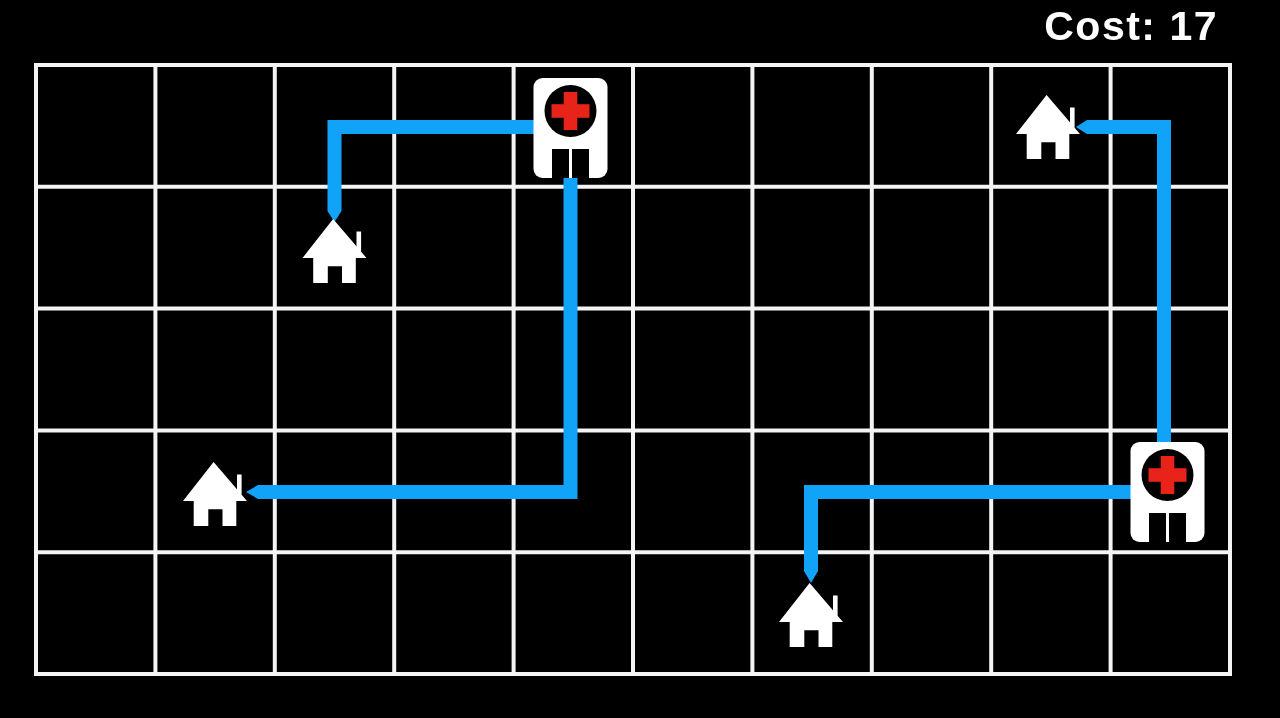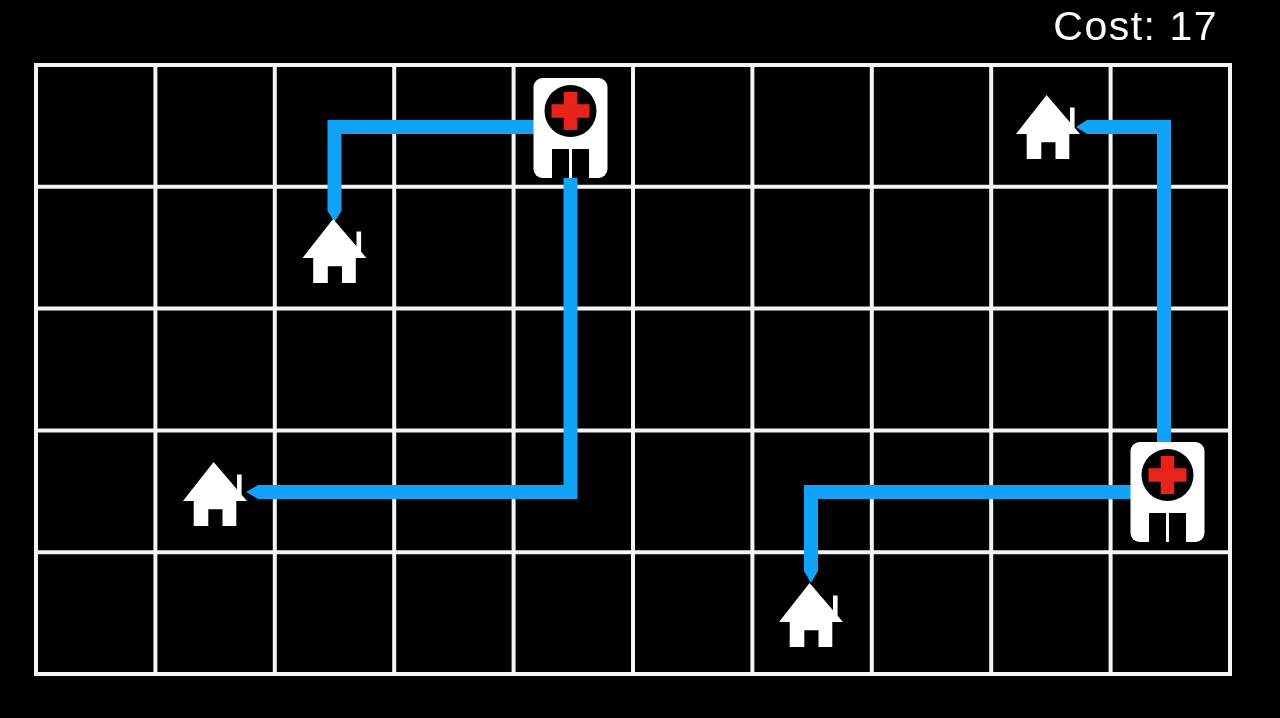--- a/index.html
+++ b/index.html
@@ -16,21 +16,21 @@
     height: 718px;
     background: #000;
     font-family: "Liberation Sans", sans-serif;
   }
   .cost {
     position: absolute;
     top: 4px;
     right: 62px;
     color: #ffffff;
     font-size: 41px;
-    font-weight: 400;
+    font-weight: 700;
     letter-spacing: 1.5px;
     line-height: 1.1;
   }
   #board {
     position: absolute;
     left: 0;
     top: 0;
     display: block;
   }
 </style>

